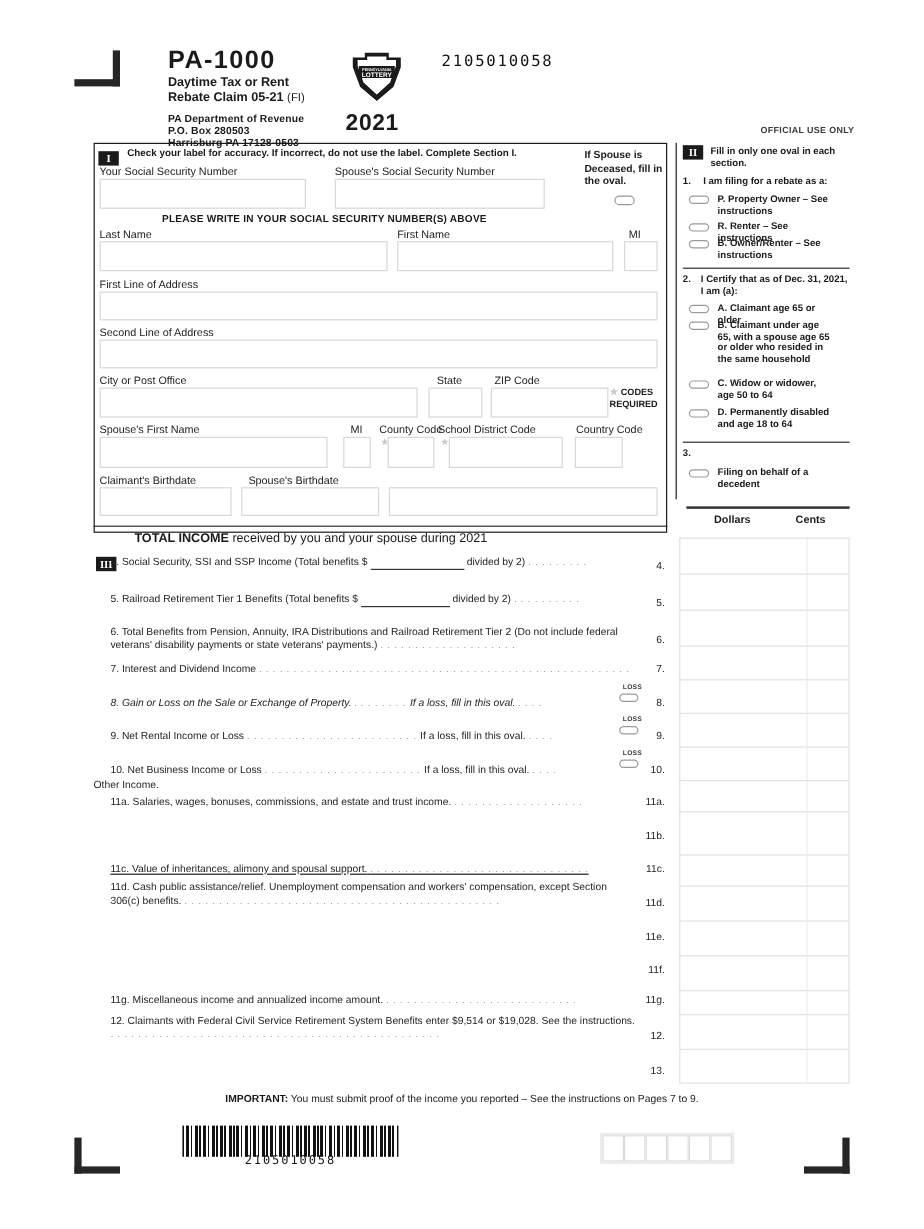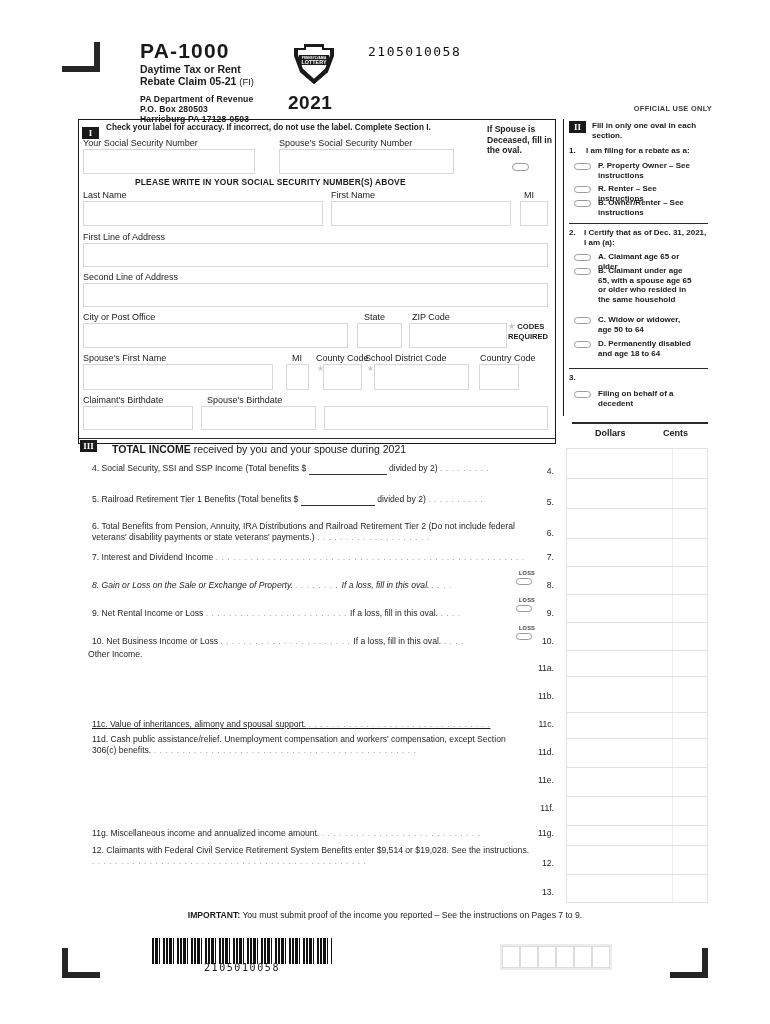--- a/index.html
+++ b/index.html
@@ -91,21 +91,21 @@
   .dc.c { left: 663px; }
 
   
   .amtcol { position: absolute; left: 566px; top: 448px; width: 142px; }
   .amtbox { border: 1px solid #e2e2e2; border-bottom: none; background: #fff; position: relative; }
   .amtbox:last-child { border-bottom: 1px solid #e2e2e2; }
   .amtbox::after { content:""; position: absolute; right: 34px; top: 0; bottom: 0; width: 1px;
                    background: #ededed; }
 
   
-  .sec3tag { position: absolute; left: 80px; top: 440px; }
+  .sec3tag { position: absolute; left: 80px; top: 464px; }
   .sec3hdr { position: absolute; left: 112px; top: 443px; font-size: 10.5px; }
   .sec3hdr b { font-weight: bold; }
   .sec3rule { position: absolute; left: 78px; top: 438px; width: 478px; height: 1.3px; background: #2b2b2b; }
 
   .line { position: absolute; font-size: 8.6px; line-height: 11.4px; color: #1f1f1f; }
   .lead { color: #9a9a9a; letter-spacing: .5px; }
   .rightnum { position: absolute; font-size: 8.6px; text-align: right; width: 24px; color: #1f1f1f; }
   .lossmark { position: absolute; font-size: 5.6px; font-weight: bold; letter-spacing: .2px; color: #3a3a3a; }
   .lossoval { position: absolute; }
   .blank-ul { display: inline-block; border-bottom: 1px solid #333; }
@@ -361,22 +361,27 @@
   <span class="oval sm lossoval" style="left:516px; top:633px;"></span>
   <div class="line" style="left:92px; top:636px; width:430px;">
     <span>10.</span>
     <span>Net Business Income or Loss</span>
     <span class="lead"> . . . . . . . . . . . . . . . . . . . . . . . </span>
     <span>If a loss, fill in this oval.</span>
     <span class="lead"> . . . .</span>
   </div>
   <div class="rightnum" style="left:530px; top:636px;">10.</div>
 
-  <div class="line" style="left:88px; top:649px;">Other Income.</div>
-
+  <div class="line" style="left:78px; top:649px;">Other Income.</div>
+
+  <div class="line" style="left:92px; top:663px; width:430px;">
+    <span>11a.</span>
+    <span>Salaries, wages, bonuses, commissions, and estate and trust income.</span>
+    <span class="lead"> . . . . . . . . . . . . . . . . . . .</span>
+  </div>
   <div class="rightnum" style="left:530px; top:663px;">11a.</div>
 
   <div class="rightnum" style="left:530px; top:691px;">11b.</div>
 
   <div class="line" style="left:92px; top:719px; width:430px;text-decoration:underline;">
     <span>11c.</span>
     <span>Value of inheritances, alimony and spousal support.</span>
     <span class="lead"> . . . . . . . . . . . . . . . . . . . . . . . . . . . . . . . .</span>
   </div>
   <div class="rightnum" style="left:530px; top:719px;">11c.</div>

